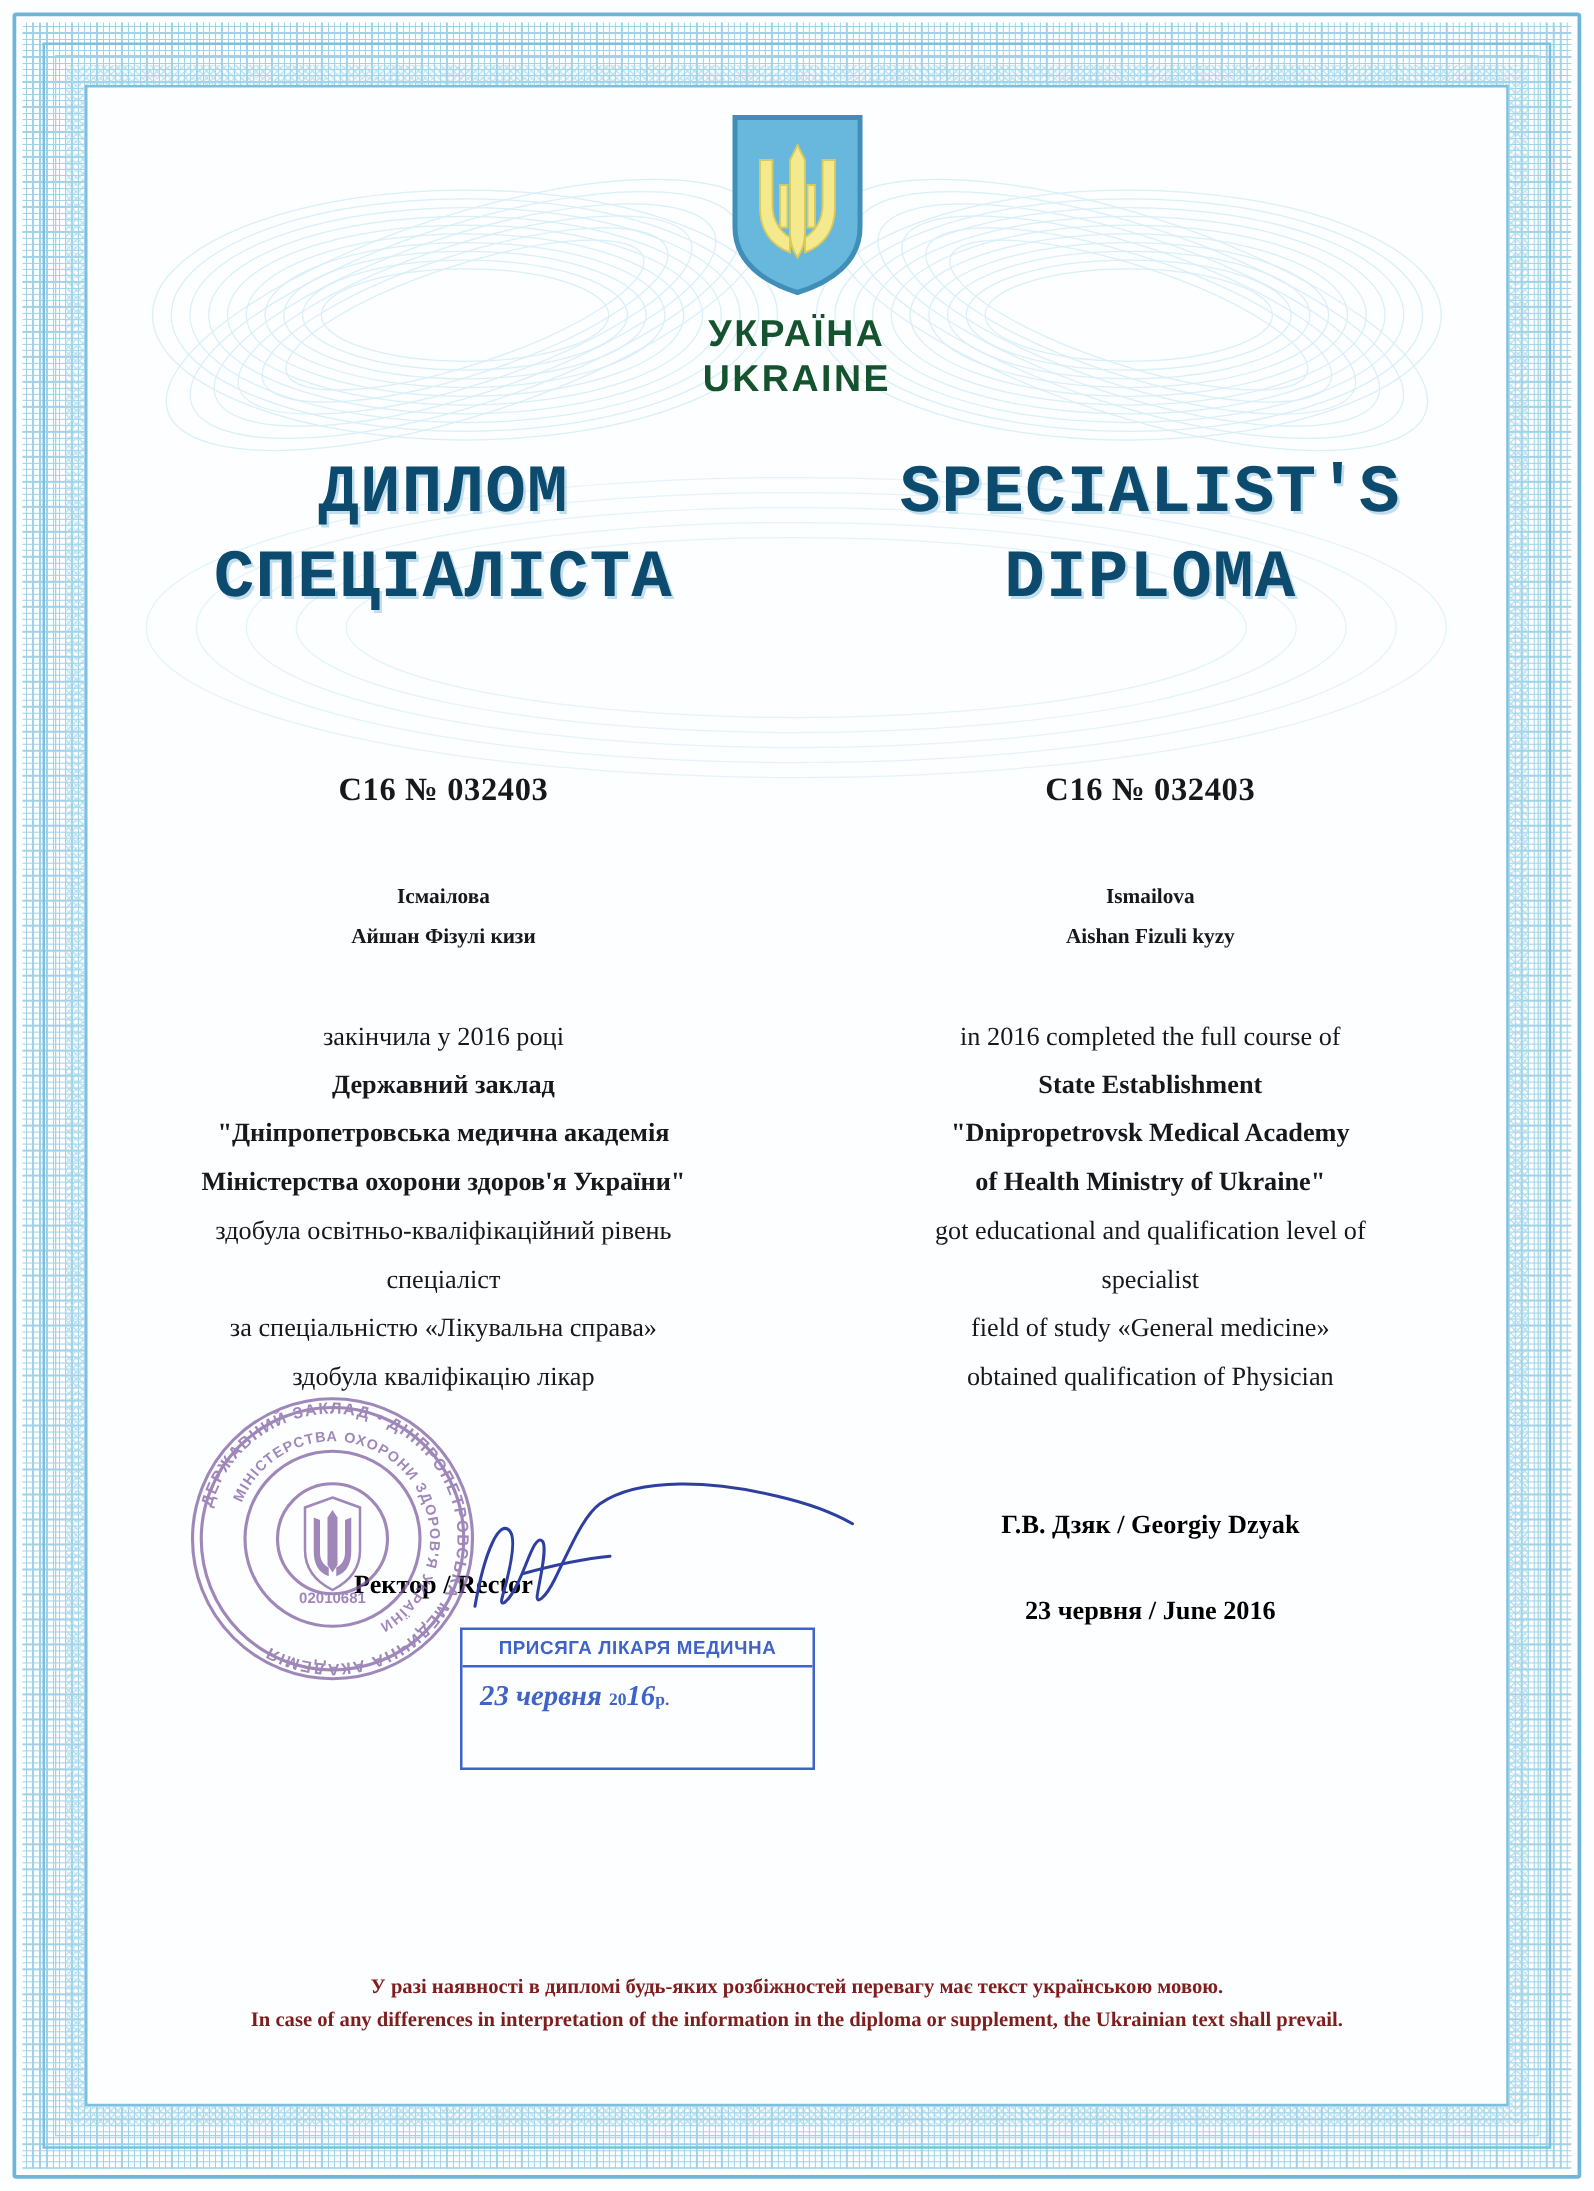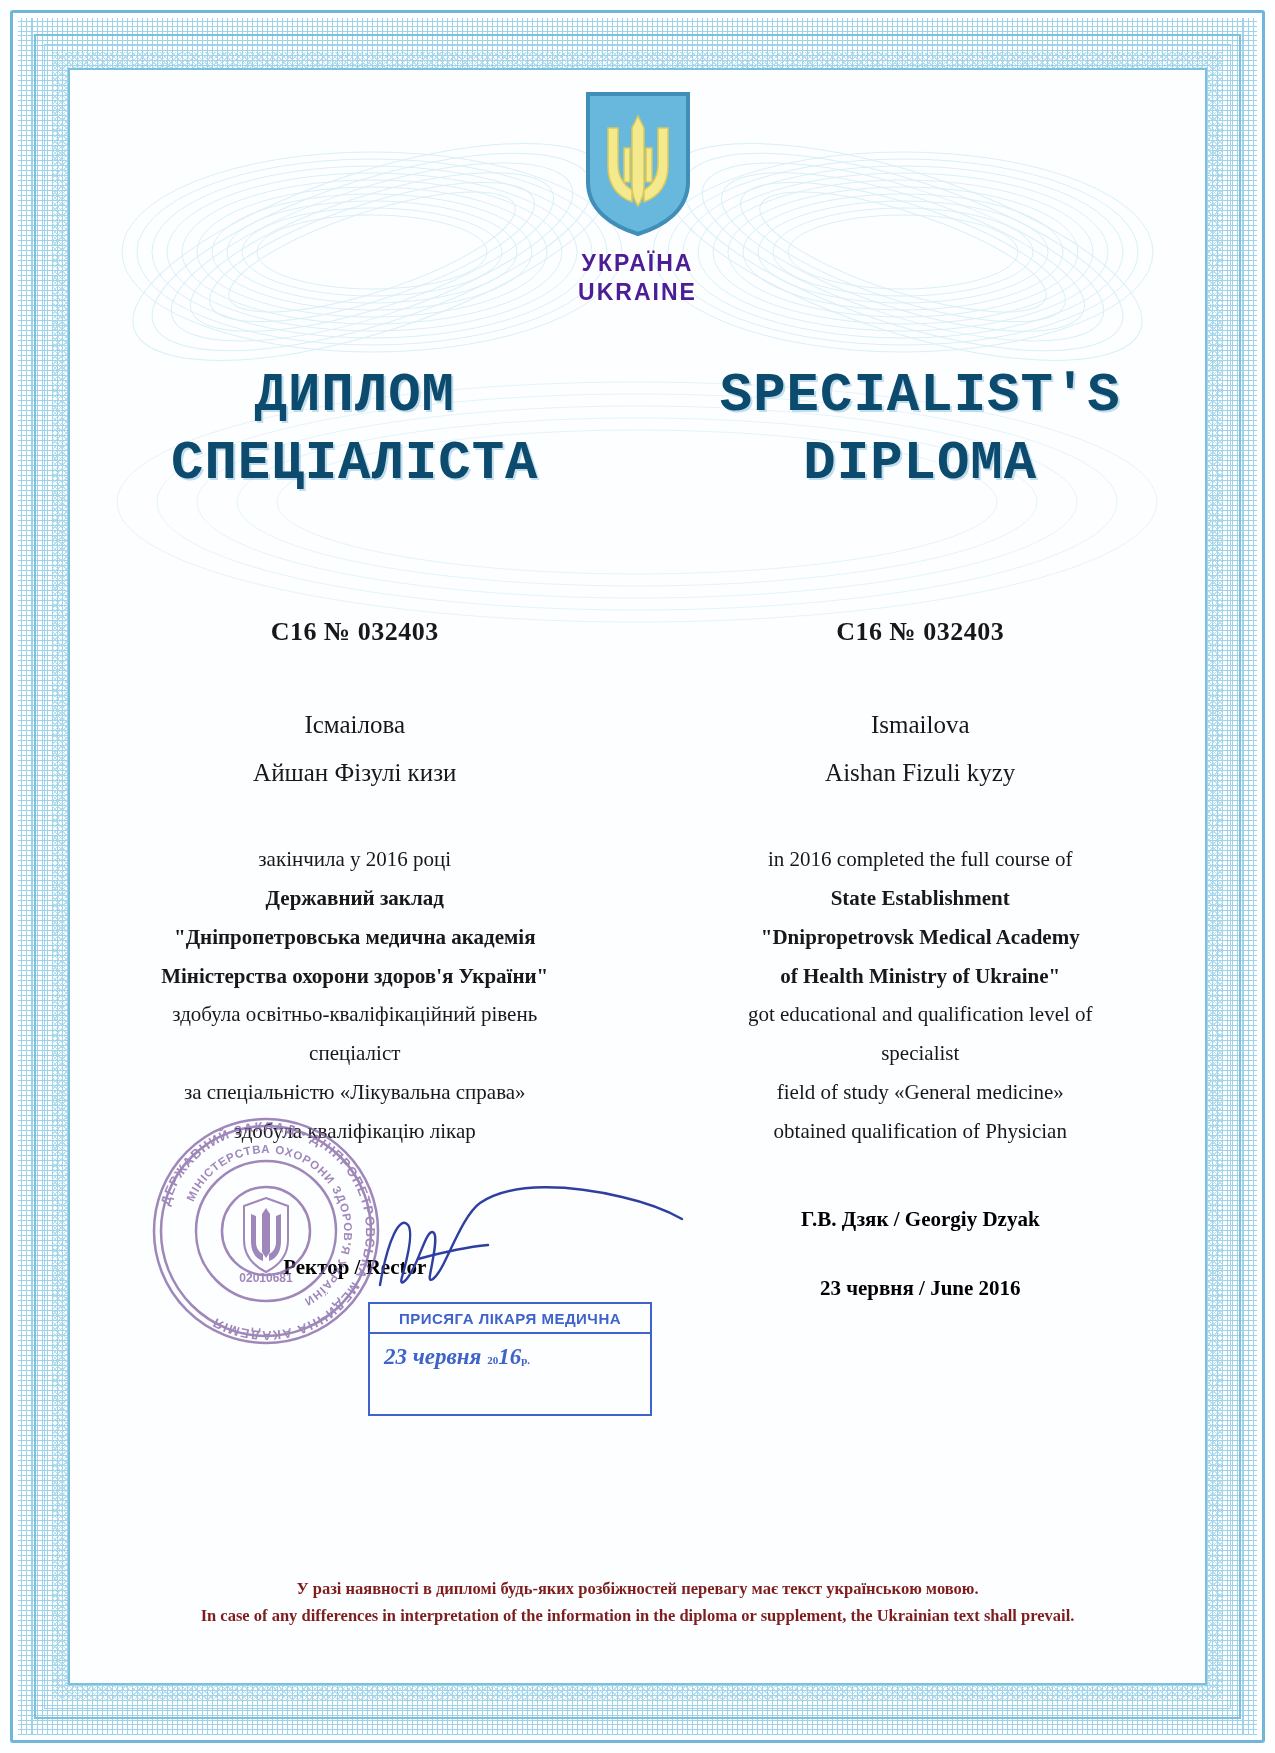--- a/index.html
+++ b/index.html
@@ -88,24 +88,24 @@
     top: 18px;
     left: 0;
     right: 0;
     text-align: center;
   }
   .tryzub-shield {
     display: inline-block;
   }
   .country-line {
     margin-top: 8px;
-    color: #4c1d95;
+    color: #14532d;
     letter-spacing: 2px;
     font-family: "Liberation Sans", sans-serif;
-    font-size: 23px;
+    font-size: 30px;
     font-weight: 700;
   }
   .country-line .ua { display: block; }
   .country-line .en { display: block; margin-top: 2px; }
 
   
   .titles {
     position: absolute;
     top: 290px;
     left: 0;
@@ -138,22 +138,22 @@
     text-align: center;
     color: #17181a;
   }
   .serial {
     font-size: 26px;
     font-weight: 700;
     letter-spacing: .5px;
   }
   .name {
     margin-top: 54px;
-    font-size: 25px;
-    font-weight: 400;
+    font-size: 17px;
+    font-weight: 700;
     line-height: 1.9;
   }
   .name .ln2 { display: block; }
   .body-text {
     margin-top: 44px;
     font-size: 21px;
     line-height: 1.85;
   }
   .body-text .bold { font-weight: 700; }
   .body-text p { margin: 0; }
@@ -214,21 +214,21 @@
     padding-bottom: 5px;
   }
   .oath-stamp .oath-date {
     font-size: 23px;
     font-style: italic;
     font-weight: 700;
     padding: 10px 0 0 14px;
     font-family: "Liberation Serif", serif;
   }
   .oath-stamp .oath-date .small {
-    font-size: 11px;
+    font-size: 14px;
     font-style: normal;
   }
 
   
   .footer {
     position: absolute;
     left: 0; right: 0;
     bottom: 52px;
     text-align: center;
     color: #7f1d1d;

